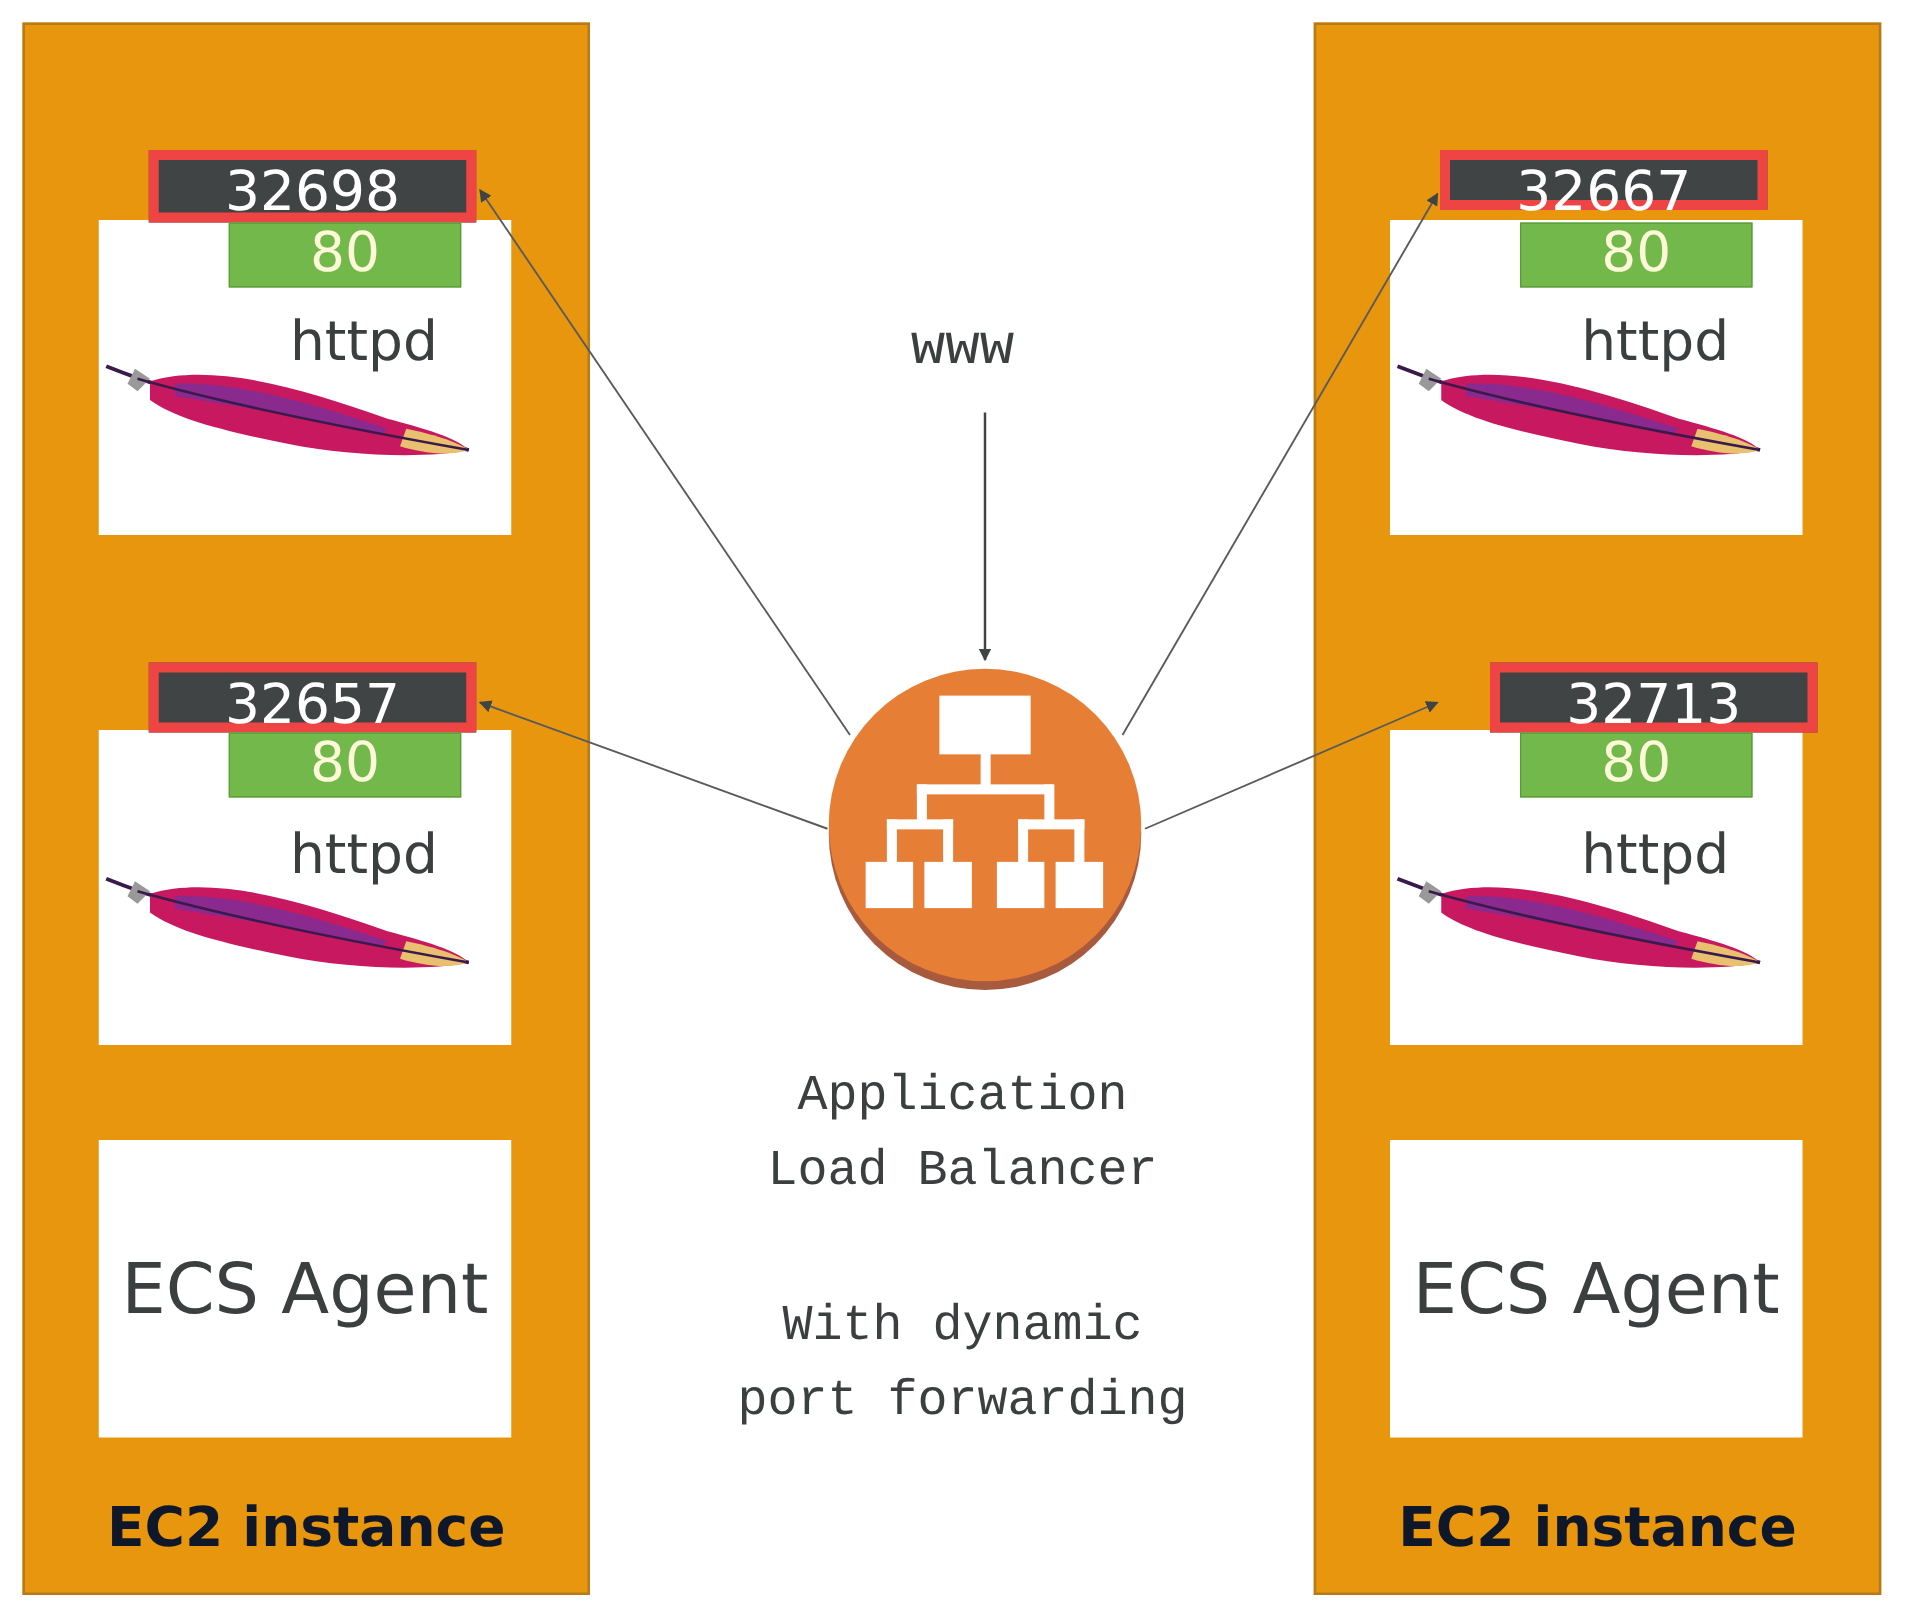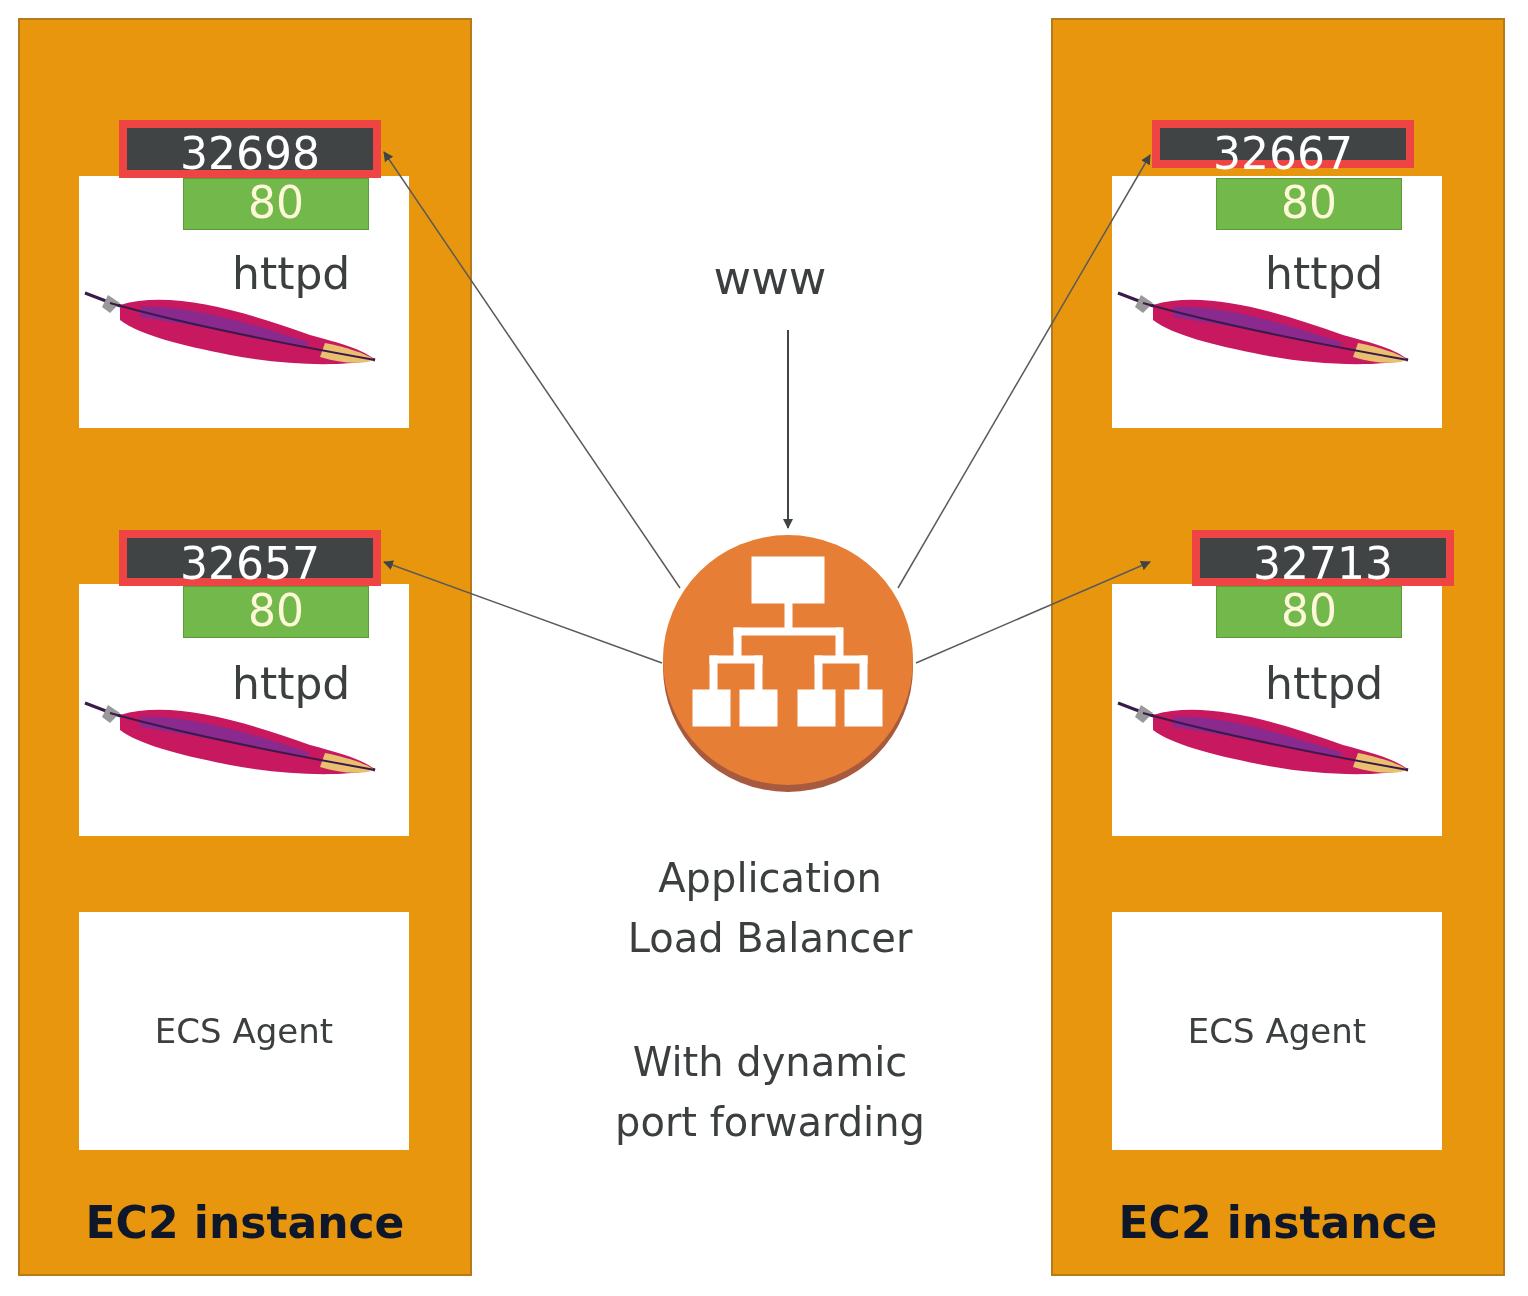--- a/index.html
+++ b/index.html
@@ -4,22 +4,22 @@
 <style>
   body{margin:0;background:#fff;}
   #stage{position:relative;width:1528px;height:1296px;background:#fff;overflow:hidden;font-family:"DejaVu Sans",sans-serif;}
   .ec2{position:absolute;top:18px;width:454px;height:1258px;background:#e8960e;border:2px solid #b77a1a;box-sizing:border-box;}
   .ec2-label{position:absolute;left:0;right:0;bottom:26px;text-align:center;color:#0f172a;font-weight:bold;font-size:44px;}
   .task{position:absolute;background:#fff;}
   .host-port{position:absolute;background:#404445;border:8px solid #ef4444;color:#fff;font-size:44px;text-align:center;line-height:52px;box-sizing:border-box;}
   .cont-port{position:absolute;background:#72b84a;border:1px solid #5a9a38;color:#fdf8d8;font-size:44px;text-align:center;line-height:48px;box-sizing:border-box;margin-left:28px;}
   .httpd{position:absolute;font-size:44px;color:#3c3f40;}
   .feather{position:absolute;}
-  .agent{position:absolute;background:#fff;display:flex;align-items:center;justify-content:center;font-size:34px;color:#3c3f40;}
-  .center-text{position:absolute;text-align:center;font-size:40px;color:#3c3f40;line-height:60px;}
+  .agent{position:absolute;background:#fff;display:flex;align-items:center;justify-content:center;font-size:56px;color:#3c3f40;}
+  .center-text{position:absolute;text-align:center;font-size:40px;color:#3c3f40;line-height:60px;font-family:Liberation Mono, monospace;}
   svg.overlay{position:absolute;left:0;top:0;}
 </style>
 </head>
 <body>
 
 <div id="stage">
 
   <div class="ec2" style="left:18px;">
     <div class="ec2-label">EC2 instance</div>
   </div>

